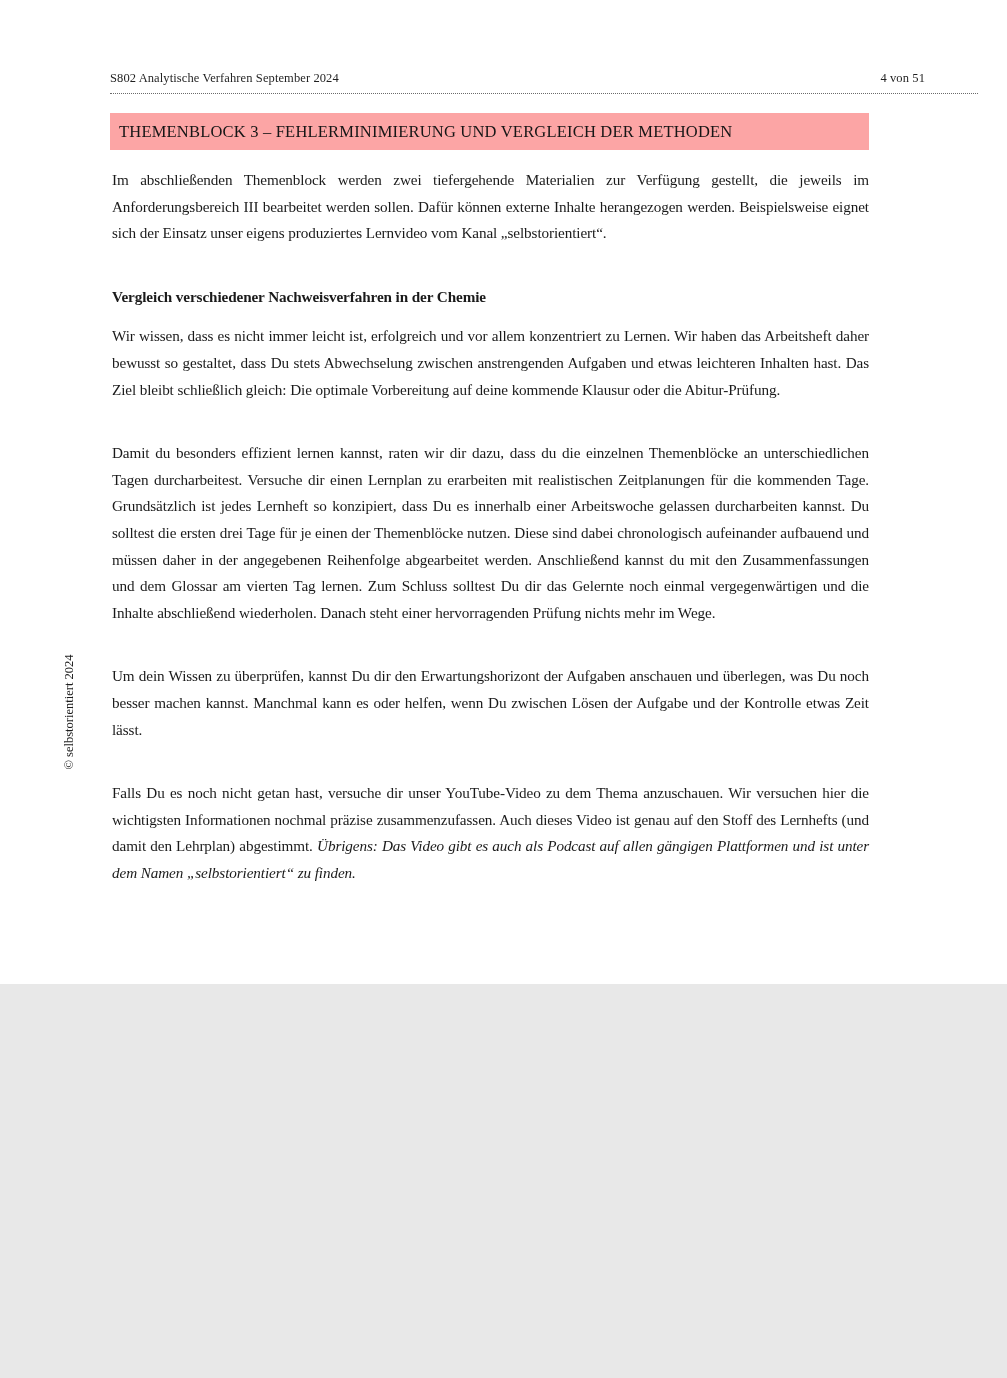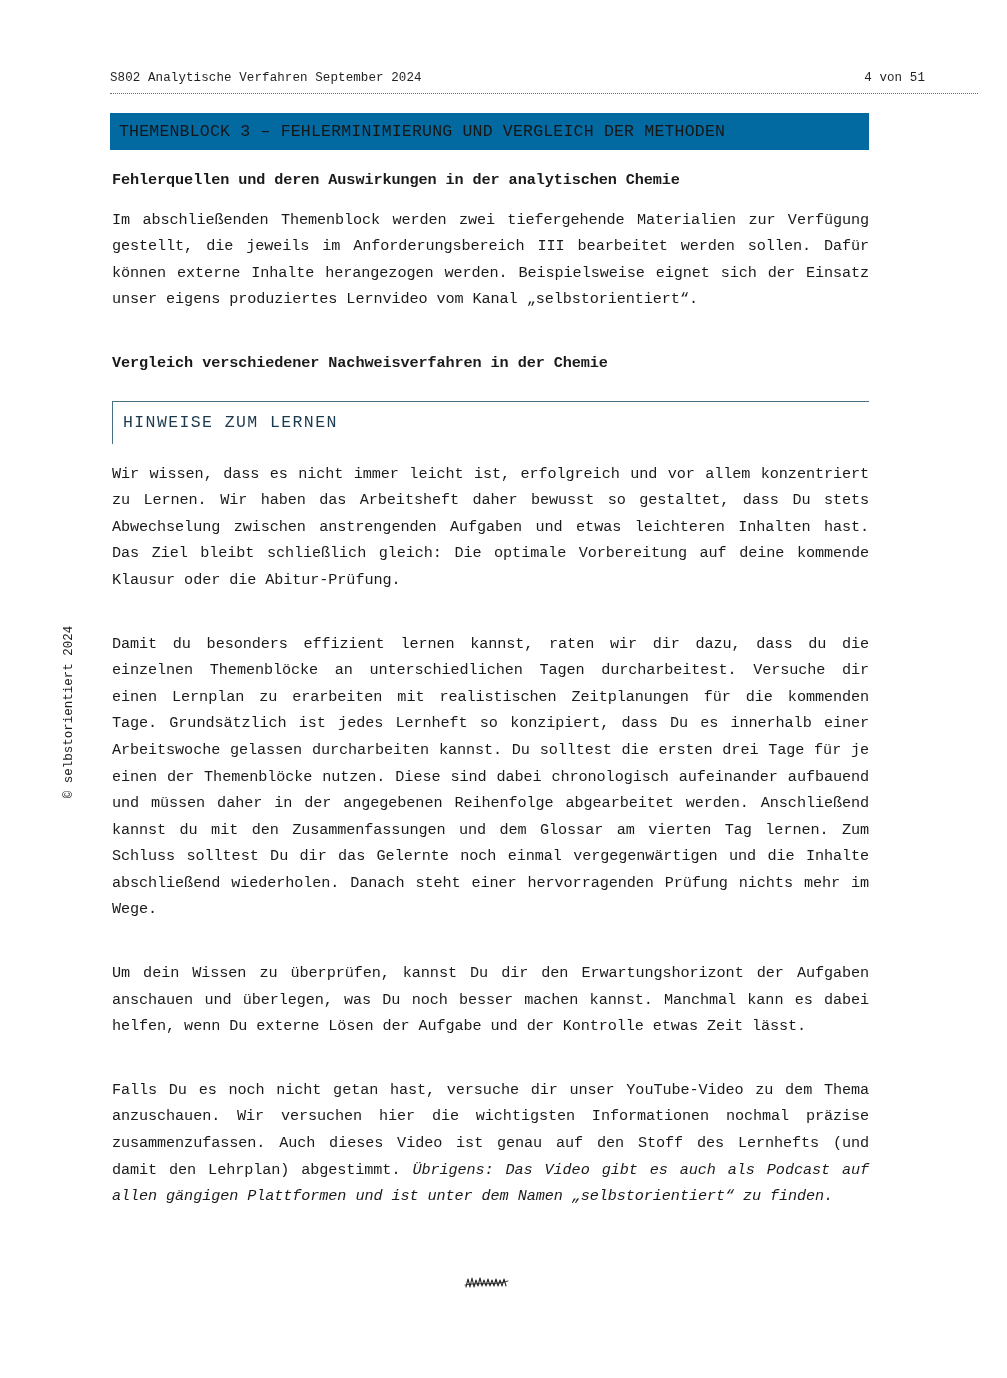--- a/index.html
+++ b/index.html
@@ -1,36 +1,36 @@
 <!DOCTYPE html>
 <html lang="de"><head>
 <meta charset="utf-8">
 <style>
   html,body { margin:0; padding:0; background:#e8e8e8; }
   .page {
-    position:relative; width:1007px; height:1378px; margin:0 auto;
+    position:relative; width:1007px; height:984px; margin:0 auto;
     background:#ffffff; overflow:hidden;
-    font-family:Liberation Mono, monospace; color:#1a1a1a;
+    font-family:Liberation Serif, serif; color:#1a1a1a;
   }
 
   
   .header-row {
     position:absolute; left:110px; top:71px; width:815px;
     display:flex; justify-content:space-between; align-items:baseline;
     font-size:12.5px; letter-spacing:0.1px; color:#1f1f1f;
   }
   .header-rule {
     position:absolute; left:110px; top:93px; width:868px; height:0;
     border-top:1.5px dotted #6a6a6a;
   }
 
   
   .title-bar {
     position:absolute; left:110px; top:113px; width:759px; height:37px;
-    background:#0369a1; box-sizing:border-box;
+    background:#fca5a5; box-sizing:border-box;
     display:flex; align-items:center; padding-left:9px;
     font-size:16.5px; letter-spacing:0.2px; color:#161616;
   }
 
   
   .body-col {
     position:absolute; left:112px; top:167px; width:757px;
     font-size:15.2px; line-height:26.6px; text-align:justify;
     letter-spacing:-0.1px;
   }
@@ -74,34 +74,30 @@
     <span>4 von 51</span>
   </div>
   <div class="header-rule"></div>
 
   <div class="title-bar">
     <span>THEMENBLOCK 3 – FEHLERMINIMIERUNG UND VERGLEICH DER METHODEN</span>
   </div>
 
   <div class="body-col">
 
-    <div class="subheading">Fehlerquellen und deren Auswirkungen in der analytischen Chemie</div>
     <p>Im abschließenden Themenblock werden zwei tiefergehende Materialien zur Verfügung gestellt, die jeweils im Anforderungsbereich III bearbeitet werden sollen. Dafür können externe Inhalte herangezogen werden. Beispielsweise eignet sich der Einsatz unser eigens produziertes Lernvideo vom Kanal „selbstorientiert“.</p>
 
     <div class="subheading gap-top">Vergleich verschiedener Nachweisverfahren in der Chemie</div>
 
-    <div class="hinweise-block">
-      <span class="hinweise-title">HINWEISE ZUM LERNEN</span>
-    </div>
 
     <p>Wir wissen, dass es nicht immer leicht ist, erfolgreich und vor allem konzentriert zu Lernen. Wir haben das Arbeitsheft daher bewusst so gestaltet, dass Du stets Abwechselung zwischen anstrengenden Aufgaben und etwas leichteren Inhalten hast. Das Ziel bleibt schließlich gleich: Die optimale Vorbereitung auf deine kommende Klausur oder die Abitur-Prüfung.</p>
 
     <p class="gap-top">Damit du besonders effizient lernen kannst, raten wir dir dazu, dass du die einzelnen Themenblöcke an unterschiedlichen Tagen durcharbeitest. Versuche dir einen Lernplan zu erarbeiten mit realistischen Zeitplanungen für die kommenden Tage. Grundsätzlich ist jedes Lernheft so konzipiert, dass Du es innerhalb einer Arbeitswoche gelassen durcharbeiten kannst. Du solltest die ersten drei Tage für je einen der Themenblöcke nutzen. Diese sind dabei chronologisch aufeinander aufbauend und müssen daher in der angegebenen Reihenfolge abgearbeitet werden. Anschließend kannst du mit den Zusammenfassungen und dem Glossar am vierten Tag lernen. Zum Schluss solltest Du dir das Gelernte noch einmal vergegenwärtigen und die Inhalte abschließend wiederholen. Danach steht einer hervorragenden Prüfung nichts mehr im Wege.</p>
 
-    <p class="gap-top">Um dein Wissen zu überprüfen, kannst Du dir den Erwartungshorizont der Aufgaben anschauen und überlegen, was Du noch besser machen kannst. Manchmal kann es dabei helfen, wenn Du externe Lösen der Aufgabe und der Kontrolle etwas Zeit lässt.</p>
+    <p class="gap-top">Um dein Wissen zu überprüfen, kannst Du dir den Erwartungshorizont der Aufgaben anschauen und überlegen, was Du noch besser machen kannst. Manchmal kann es oder helfen, wenn Du zwischen Lösen der Aufgabe und der Kontrolle etwas Zeit lässt.</p>
 
     <p class="gap-top"><span>Falls Du es noch nicht getan hast, versuche dir unser YouTube-Video zu dem Thema anzuschauen. Wir versuchen hier die wichtigsten Informationen nochmal präzise zusammenzufassen. Auch dieses Video ist genau auf den Stoff des Lernhefts (und damit den Lehrplan) abgestimmt. </span><span class="italic">Übrigens: Das Video gibt es auch als Podcast auf allen gängigen Plattformen und ist unter dem Namen „selbstorientiert“ zu finden.</span></p>
 
   </div>
 
   <div class="copyright-vertical">© selbstorientiert 2024</div>
 
   <svg class="signature" viewBox="0 0 50 20">
     <path d="M2 13 L4 5 L6 13 L8 4 L10 13 L12 6 L14 12 L16 4 L18 12 L20 6 L22 12 L24 5 L26 12 L28 6 L30 12 L32 5 L34 12 L36 6 L38 12 L40 5 L42 12" fill="none" stroke="#2a2a2a" stroke-width="1.1" stroke-linecap="round" stroke-linejoin="round"></path>
     <path d="M1 11 C12 8, 30 12, 44 7" fill="none" stroke="#2a2a2a" stroke-width="0.9" stroke-linecap="round"></path>

